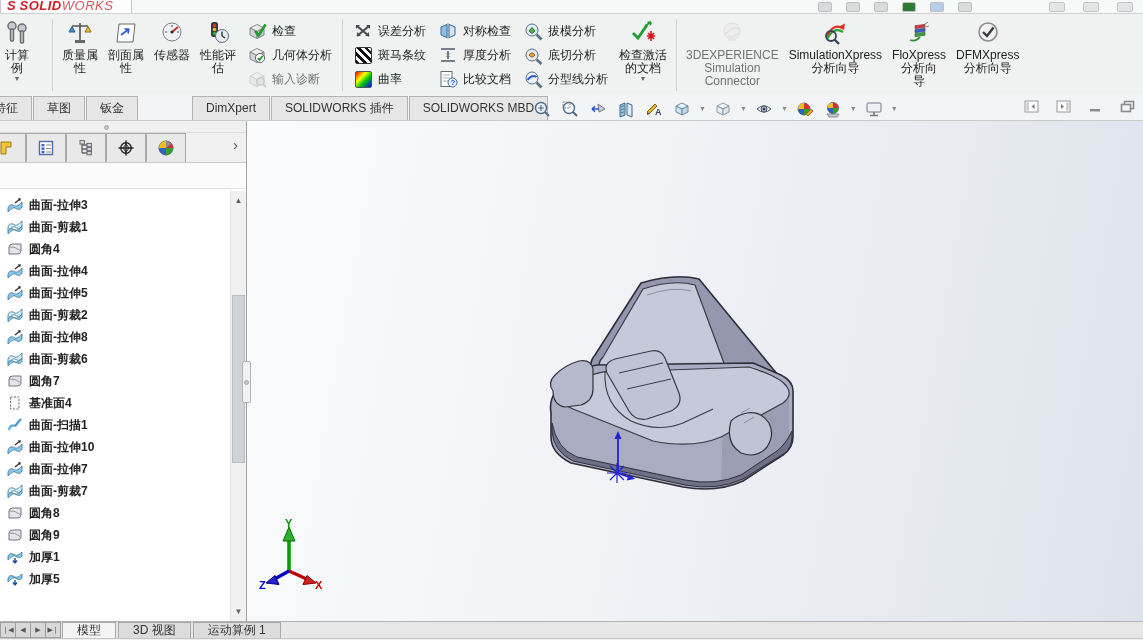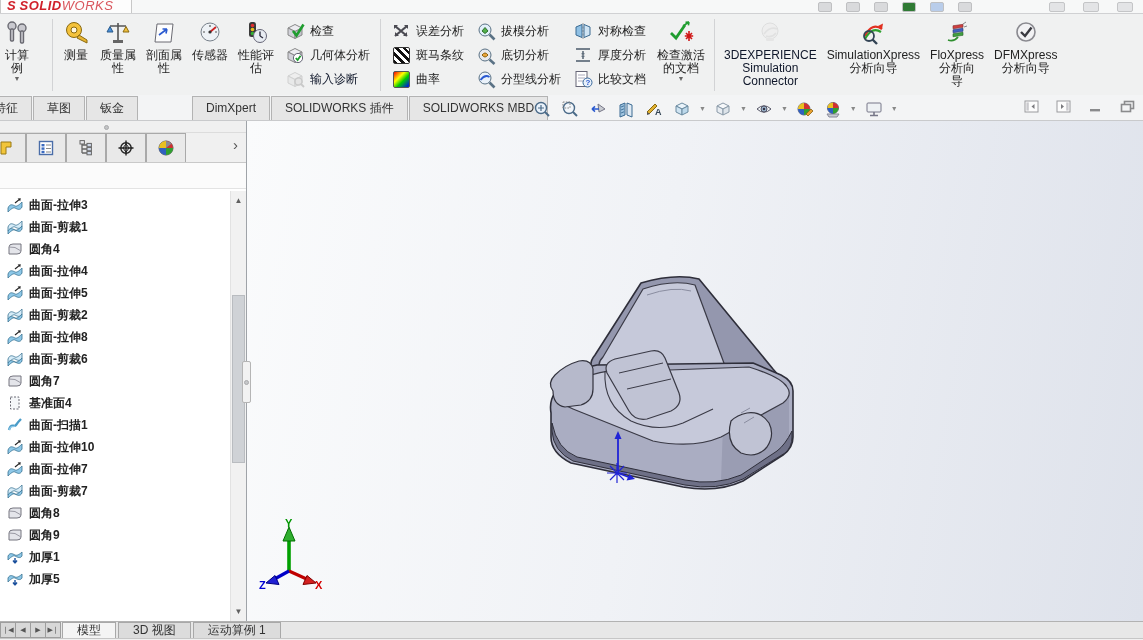--- a/index.html
+++ b/index.html
@@ -24,21 +24,21 @@
   .ribbon { height:81px; background:#f0f1f1; display:flex; align-items:stretch; padding:2px 0 1px 0; overflow:hidden; }
   .rb-sep { width:1px; background:#d2d3d5; margin:3px 4px; }
   .bb { display:flex; flex-direction:column; align-items:center; justify-content:flex-start;
         padding:2px 5px 0 5px; cursor:default; }
   .icn { width:28px; height:30px; display:flex; align-items:center; justify-content:center; }
   .lbl { white-space:pre-line; text-align:center; line-height:13px; margin-top:1px; }
   .caret { font-size:7px; color:#666; line-height:8px; }
   .stack { display:flex; flex-direction:column; justify-content:space-between; padding:3px 2px; }
   .sb { display:flex; align-items:center; gap:5px; height:24px; padding:0 4px; }
   .icn16 { width:20px; height:20px; display:flex; align-items:center; justify-content:center; }
-  .disabled .lbl, .disabled .slbl { color:#0f172a; }
+  .disabled .lbl, .disabled .slbl { color:#737373; }
   .disabled svg, .disabled .cssicn { opacity:.45; filter:grayscale(1); }
   .study { margin-left:-14px; width:62px; }
   .cssicn { display:inline-block; }
   .zebra { width:17px; height:17px; border:1px solid #333; border-radius:2px;
     background:repeating-linear-gradient(45deg,#111 0 2.5px,#fff 2.5px 5.5px); }
   .rainbow { width:17px; height:17px; border:1px solid #555; border-radius:2px;
     background:linear-gradient(135deg,#f00 0%,#ff0 35%,#0c0 60%,#00f 100%); }
   .dwx { position:relative; width:20px; height:20px; }
   .dwx::before { content:""; position:absolute; left:1px; top:0; width:11px; height:11px; background:#c9202c; }
   .dwx::after { content:""; position:absolute; left:8px; top:7px; width:11px; height:11px; background:#253a78; }
@@ -134,30 +134,20 @@
       <span class="lbl">计算
 例</span>
       <span class="caret">▼</span>
     </div>
 
     <div class="rb-sep"></div>
 
     <div class="bb">
       <span class="icn">
         <svg width="26" height="26" viewBox="0 0 26 26">
-            <circle cx="11" cy="10" r="7.5" fill="#f4c23b" stroke="#8a6a10"></circle>
-            <circle cx="11" cy="10" r="3" fill="#fff8e0" stroke="#8a6a10"></circle>
-            <path d="M16,15 L24,20 L24,23 L14,18 Z" fill="#e8b42f" stroke="#8a6a10"></path>
-          </svg>
-      </span>
-      <span class="lbl">测量</span>
-    </div>
-    <div class="bb">
-      <span class="icn">
-        <svg width="26" height="26" viewBox="0 0 26 26">
             <path d="M13,3 L13,20 M5,6 L21,6" stroke="#555" stroke-width="1.6" fill="none"></path>
             <path d="M2,12 L8,12 L5,6.5 Z" fill="#4a90d9" stroke="#2a5a8a"></path>
             <path d="M18,12 L24,12 L21,6.5 Z" fill="#f0c040" stroke="#8a6a10"></path>
             <rect x="8" y="20" width="10" height="3" fill="#666"></rect>
           </svg>
       </span>
       <span class="lbl">质量属
 性</span>
     </div>
     <div class="bb">
@@ -258,53 +248,20 @@
             <span class="cssicn rainbow"></span>
           </span>
         <span class="slbl">曲率</span>
       </div>
     </div>
 
     <div class="stack">
       <div class="sb">
         <span class="icn16">
           <svg width="20" height="20" viewBox="0 0 20 20">
-              <circle cx="9" cy="9" r="6" fill="#e2f0fa" stroke="#5a7285"></circle>
-              <path d="M6,10 L9,6.5 L12,10 L9,12.5 Z" fill="#53b04a" stroke="#2f7030"></path>
-              <path d="M13.5,13.5 L18.5,18.5" stroke="#5a7285" stroke-width="2.6"></path>
-            </svg>
-        </span>
-        <span class="slbl">拔模分析</span>
-      </div>
-      <div class="sb">
-        <span class="icn16">
-          <svg width="20" height="20" viewBox="0 0 20 20">
-              <circle cx="9" cy="10" r="6" fill="#e8e8ec" stroke="#5a7285"></circle>
-              <path d="M6,10 Q9,6 12,10 Q9,14 6,10 Z" fill="#e8a23a" stroke="#8a6210"></path>
-              <path d="M13.5,14.5 L18.5,19" stroke="#5a7285" stroke-width="2.6"></path>
-            </svg>
-        </span>
-        <span class="slbl">底切分析</span>
-      </div>
-      <div class="sb">
-        <span class="icn16">
-          <svg width="20" height="20" viewBox="0 0 20 20">
-              <circle cx="9" cy="9" r="6" fill="#eaf2fa" stroke="#5a7285"></circle>
-              <path d="M4.5,11 Q9,5 13.5,8" stroke="#2a5ad0" stroke-width="1.8" fill="none"></path>
-              <path d="M13.5,13.5 L18.5,18.5" stroke="#5a7285" stroke-width="2.6"></path>
-            </svg>
-        </span>
-        <span class="slbl">分型线分析</span>
-      </div>
-    </div>
-
-    <div class="stack">
-      <div class="sb">
-        <span class="icn16">
-          <svg width="20" height="20" viewBox="0 0 20 20">
               <path d="M10,2 L10,18" stroke="#999" stroke-dasharray="2,1.5"></path>
               <path d="M3,6 L9,3.5 L9,16.5 L3,14 Z" fill="#8fc0e4" stroke="#3a6a92"></path>
               <path d="M17,6 L11,3.5 L11,16.5 L17,14 Z" fill="#cfe4f4" stroke="#3a6a92"></path>
             </svg>
         </span>
         <span class="slbl">对称检查</span>
       </div>
       <div class="sb">
         <span class="icn16">
           <svg width="20" height="20" viewBox="0 0 20 20">
@@ -318,20 +275,53 @@
       <div class="sb">
         <span class="icn16">
           <svg width="20" height="20" viewBox="0 0 20 20">
               <rect x="3" y="2.5" width="11" height="15" fill="#fff" stroke="#667"></rect>
               <path d="M5,6 L12,6 M5,9 L12,9 M5,12 L10,12" stroke="#aab" stroke-width="1"></path>
               <circle cx="14.5" cy="13.5" r="4.5" fill="#e8f0fa" stroke="#3a6a9c"></circle>
               <text x="12.6" y="16.4" font-size="8" fill="#2a5ad0" font-weight="bold">?</text>
             </svg>
         </span>
         <span class="slbl">比较文档</span>
+      </div>
+    </div>
+
+    <div class="stack">
+      <div class="sb">
+        <span class="icn16">
+          <svg width="20" height="20" viewBox="0 0 20 20">
+              <circle cx="9" cy="9" r="6" fill="#e2f0fa" stroke="#5a7285"></circle>
+              <path d="M6,10 L9,6.5 L12,10 L9,12.5 Z" fill="#53b04a" stroke="#2f7030"></path>
+              <path d="M13.5,13.5 L18.5,18.5" stroke="#5a7285" stroke-width="2.6"></path>
+            </svg>
+        </span>
+        <span class="slbl">拔模分析</span>
+      </div>
+      <div class="sb">
+        <span class="icn16">
+          <svg width="20" height="20" viewBox="0 0 20 20">
+              <circle cx="9" cy="10" r="6" fill="#e8e8ec" stroke="#5a7285"></circle>
+              <path d="M6,10 Q9,6 12,10 Q9,14 6,10 Z" fill="#e8a23a" stroke="#8a6210"></path>
+              <path d="M13.5,14.5 L18.5,19" stroke="#5a7285" stroke-width="2.6"></path>
+            </svg>
+        </span>
+        <span class="slbl">底切分析</span>
+      </div>
+      <div class="sb">
+        <span class="icn16">
+          <svg width="20" height="20" viewBox="0 0 20 20">
+              <circle cx="9" cy="9" r="6" fill="#eaf2fa" stroke="#5a7285"></circle>
+              <path d="M4.5,11 Q9,5 13.5,8" stroke="#2a5ad0" stroke-width="1.8" fill="none"></path>
+              <path d="M13.5,13.5 L18.5,18.5" stroke="#5a7285" stroke-width="2.6"></path>
+            </svg>
+        </span>
+        <span class="slbl">分型线分析</span>
       </div>
     </div>
 
     <div class="bb">
       <span class="icn">
         <svg width="26" height="26" viewBox="0 0 26 26">
             <path d="M3,13 L8,18 L17,5" stroke="#1f9d2f" stroke-width="2.8" fill="none"></path>
             <path d="M15,6 L21,2 M21,2 L17.5,2.2 M21,2 L20.4,5.4" stroke="#1f9d2f" stroke-width="1.6" fill="none"></path>
             <path d="M18,13 L24,19 M24,13 L18,19 M21,11 L21,21 M16.8,16 L25.2,16" stroke="#d01818" stroke-width="1.6"></path>
           </svg>

